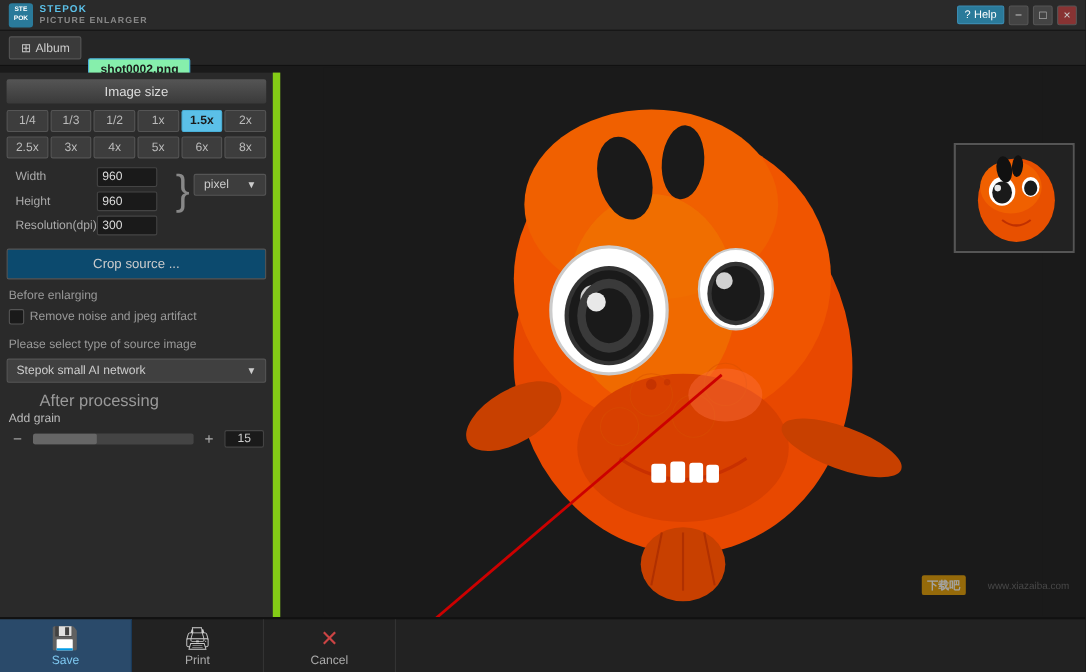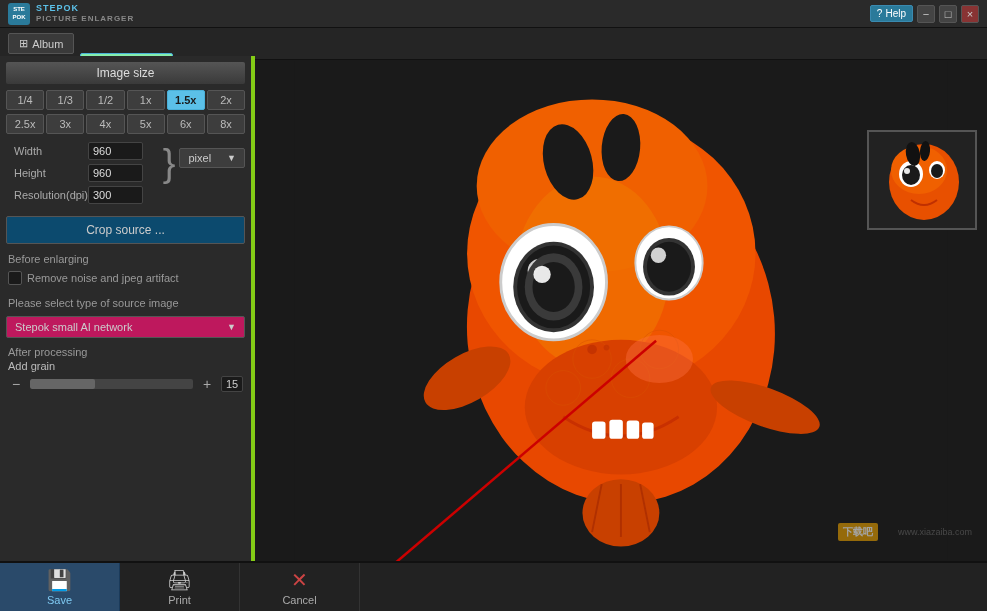--- a/index.html
+++ b/index.html
@@ -112,26 +112,26 @@
       background: #86efac;
       border-color: #4ab0d8;
       color: #1a1a1a;
       font-weight: bold;
       margin-top: 39px;
     }
 
     
     .left-panel {
       position: absolute;
-      top: 56px;
+      top: 66px;
       left: 0;
       width: 255px;
       bottom: 50px;
       background: #2a2a2a;
-      border-right: 4px solid #84cc16;
+      border-right: 7px solid #84cc16;
       overflow-y: auto;
       overflow-x: hidden;
     }
 
     
     .section-header {
       background: linear-gradient(to bottom, #555, #3a3a3a);
       text-align: center;
       padding: 4px 0;
       font-size: 12px;
@@ -234,37 +234,38 @@
       border: 1px solid #555;
       border-radius: 2px;
       cursor: pointer;
     }
 
     .dropdown-row {
       margin: 4px 6px;
     }
     .dropdown-btn {
       width: 100%;
-      background: #be185d;
+      background: #404040;
       border: 1px solid #555;
       color: #ccc;
       font-size: 11px;
       padding: 4px 8px;
       cursor: pointer;
       border-radius: 2px;
       text-align: left;
       display: flex;
       justify-content: space-between;
       align-items: center;
     }
 
     .after-label {
       padding: 4px 8px 2px;
       color: #999;
-      font-size: 11px;
+      font-size: 15px;
+      margin-left: 28px;
     }
     .grain-label {
       padding: 0 8px 2px;
       color: #bbb;
       font-size: 11px;
     }
     .grain-row {
       display: flex;
       align-items: center;
       padding: 2px 8px;
@@ -289,21 +290,21 @@
       height: 100%;
       background: #666;
       border-radius: 2px;
     }
     .grain-value {
       background: #1a1a1a;
       border: 1px solid #444;
       color: #ccc;
       font-size: 11px;
       padding: 1px 4px;
-      width: 22px;
+      width: 36px;
       text-align: center;
       border-radius: 2px;
     }
 
     
     .main-area {
       position: absolute;
       top: 60px;
       left: 255px;
       right: 0;

